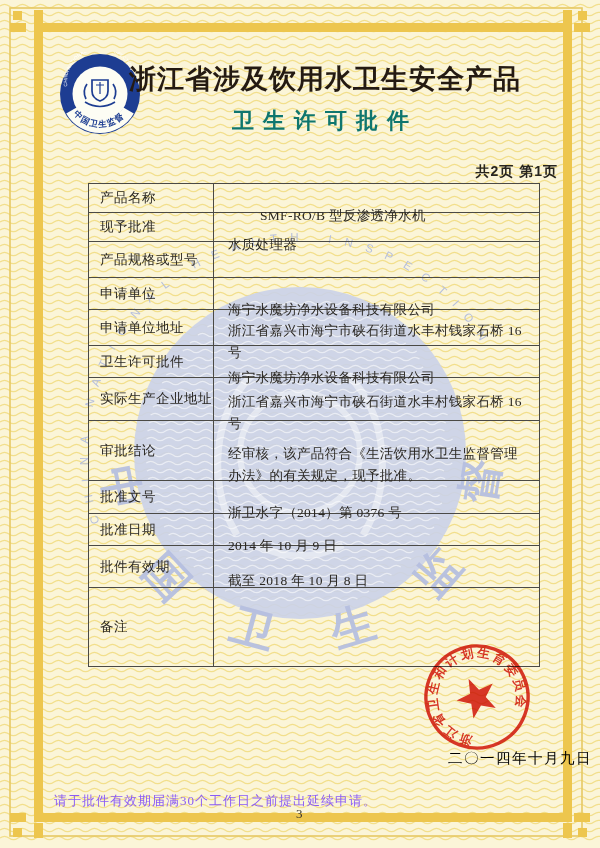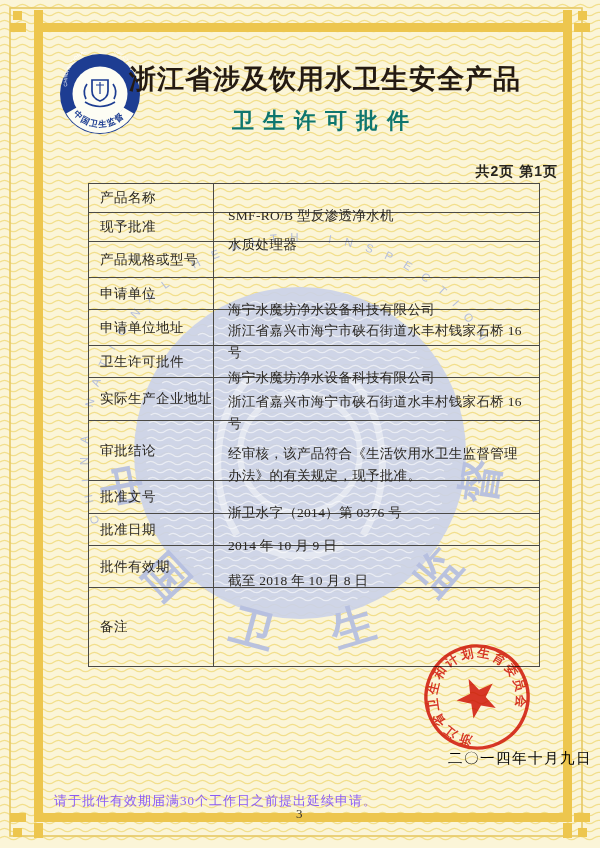--- a/index.html
+++ b/index.html
@@ -24,21 +24,21 @@
     position:absolute;top:163px;right:42px;z-index:2;
     font-family:"Liberation Sans",sans-serif;font-weight:bold;
     font-size:14px;color:#26241f;letter-spacing:1px;
   }
   .wm{position:absolute;left:57px;top:215px;z-index:1;}
   .cert-table{
     position:absolute;left:88px;top:183px;width:452px;z-index:2;
     border:1px solid #4b4a45;box-sizing:border-box;
   }
   .row{display:flex;border-top:1px solid #4b4a45;box-sizing:border-box;}
-  .row:first-child{border-top:none;}
+  .row:first-child{border-top:none;gap:32px;}
   .cell-label{
     width:125px;flex:0 0 125px;border-right:1px solid #4b4a45;box-sizing:border-box;
     display:flex;align-items:center;padding-left:11px;
     font-size:13.5px;color:#2b2823;letter-spacing:0.5px;
   }
   .cell-value{
     flex:1;display:flex;align-items:center;box-sizing:border-box;
     padding:4px 10px 4px 14px;font-size:13.5px;color:#2b2823;line-height:1.6;
     letter-spacing:0.3px;
     margin-top:28px;

